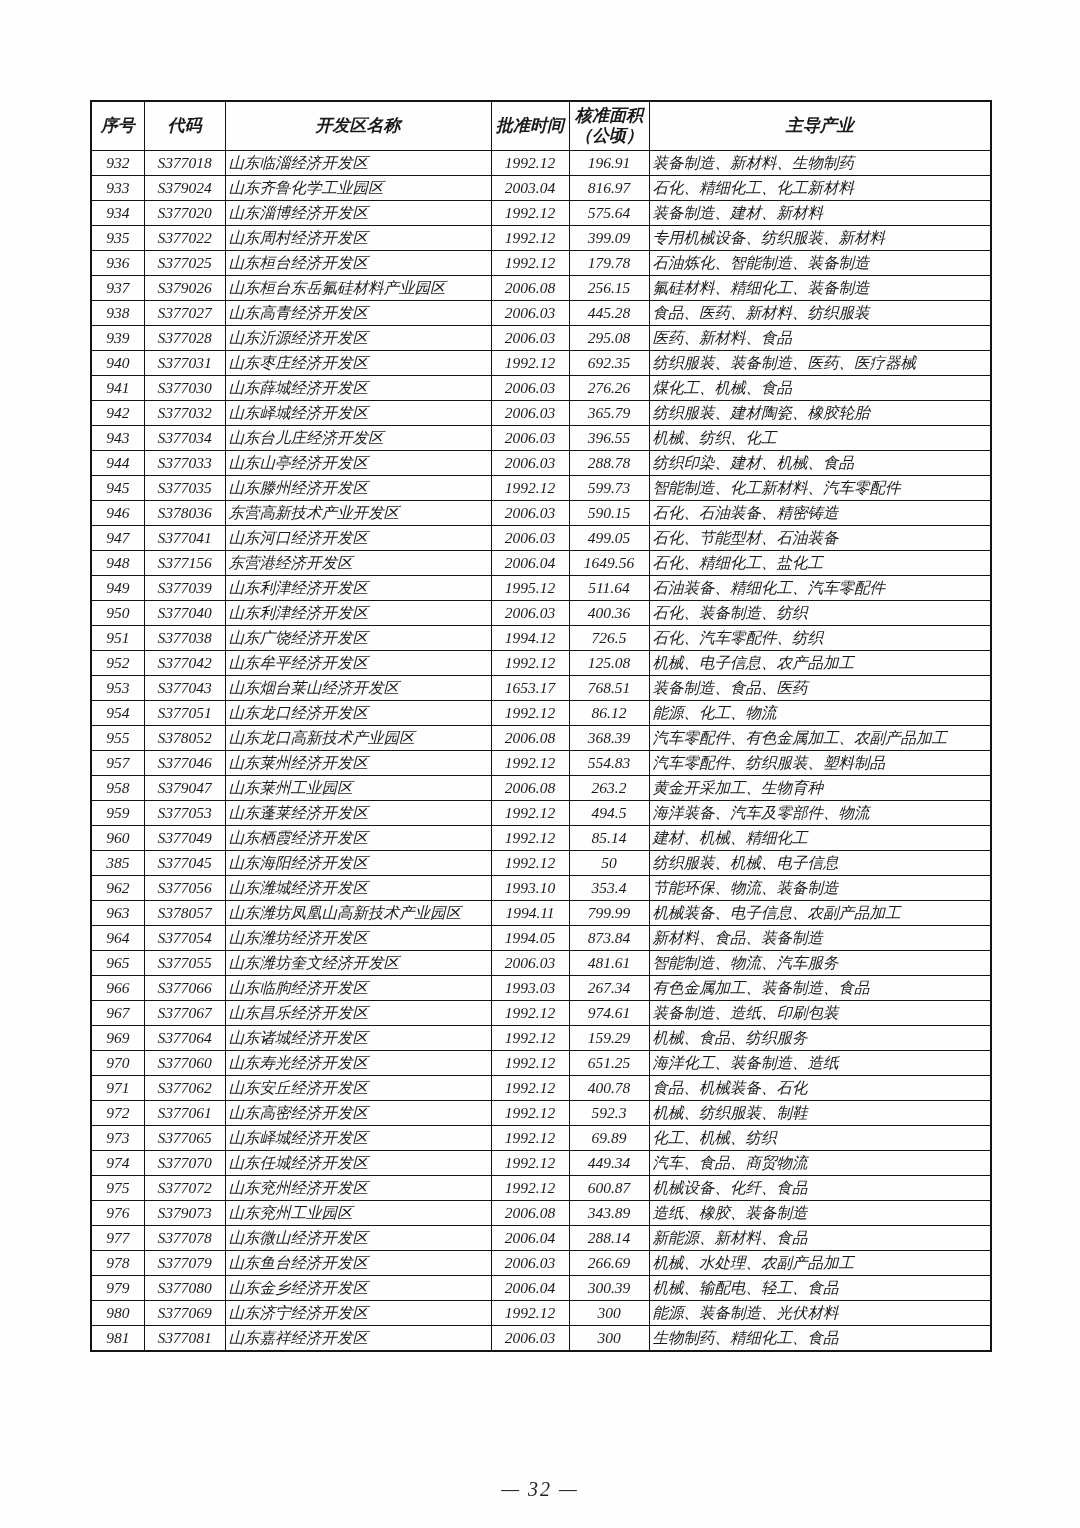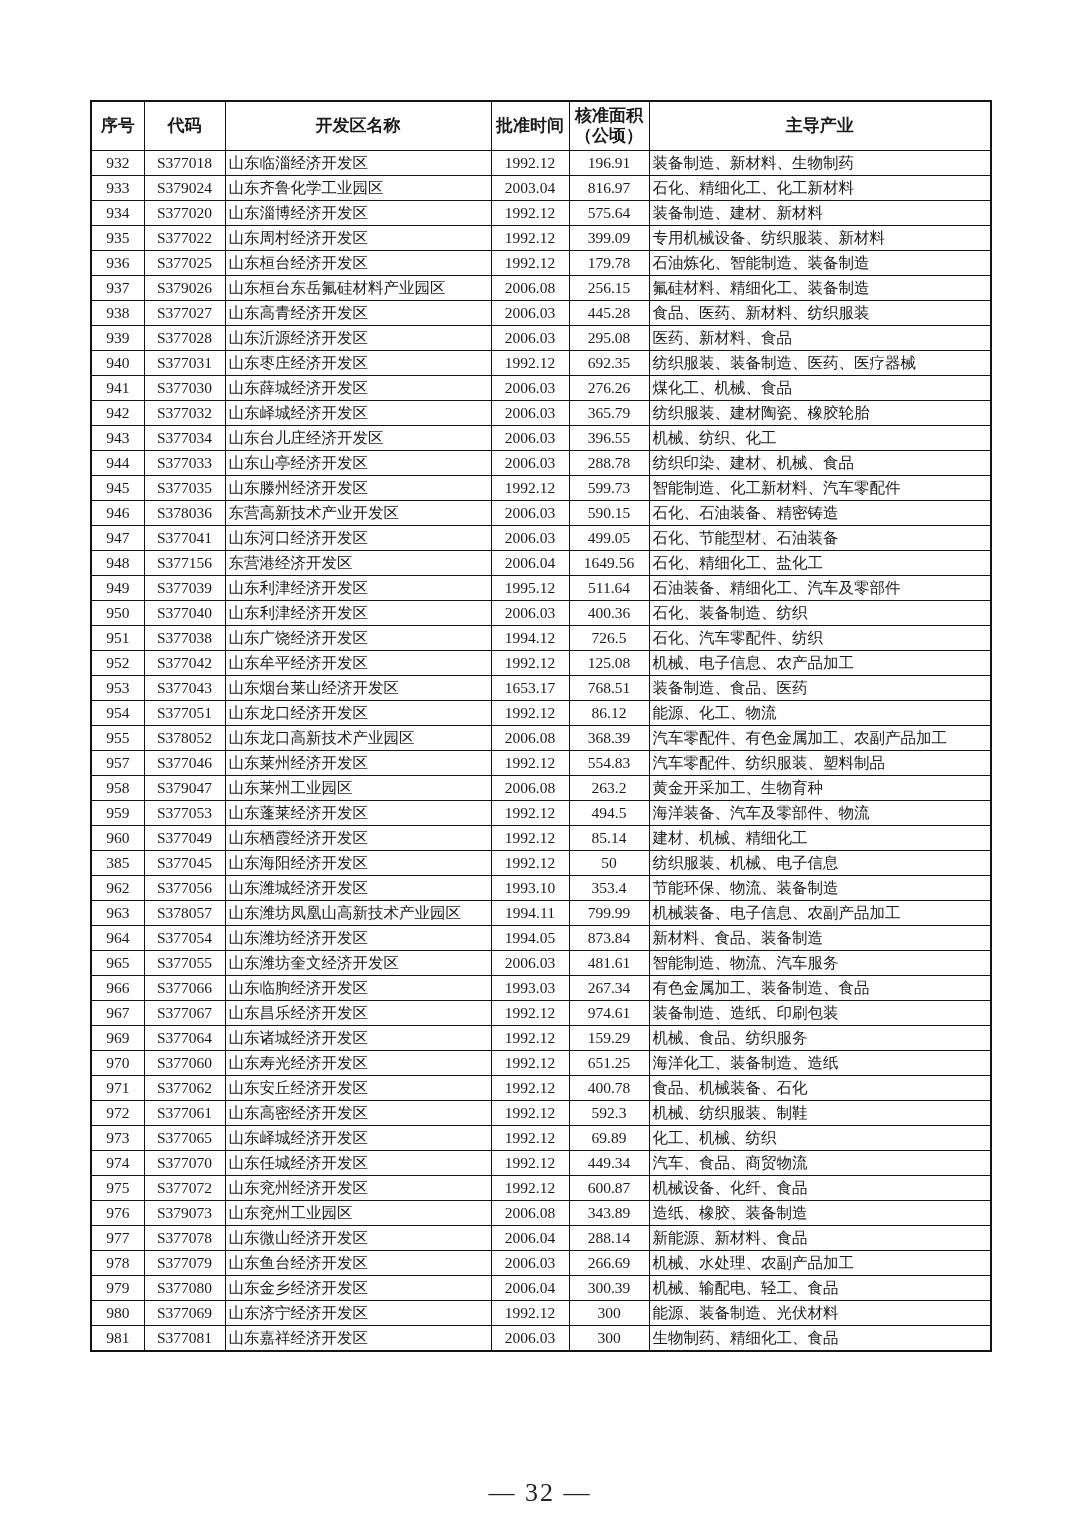--- a/index.html
+++ b/index.html
@@ -11,20 +11,21 @@
     width: 1080px;
     height: 1528px;
     position: relative;
     font-family: "Liberation Serif", "DejaVu Serif", serif;
     color: #1a1a1a;
   }
   .page {
     position: absolute;
     inset: 0;
     background: #fefefe;
+    font-style: italic;
   }
   table.zones {
     position: absolute;
     left: 90px;
     top: 100px;
     width: 900px;
     border-collapse: collapse;
     table-layout: fixed;
     border: 2.5px solid #141414;
   }
@@ -65,21 +66,21 @@
   td.c-name, td.c-ind {
     text-align: left;
     padding-left: 4px;
   }
   .page-footer {
     position: absolute;
     left: 0;
     top: 1478px;
     width: 100%;
     text-align: center;
-    font-size: 26px;
+    font-size: 20px;
     letter-spacing: 2px;
     color: #222222;
   }
 </style>
 </head>
 <body>
 
 <div class="page">
 
   <table class="zones">
@@ -255,21 +256,21 @@
     <td class="c-area">1649.56</td>
     <td class="c-ind">石化、精细化工、盐化工</td>
   </tr>
 
   <tr>
     <td class="c-seq">949</td>
     <td class="c-code">S377039</td>
     <td class="c-name">山东利津经济开发区</td>
     <td class="c-date">1995.12</td>
     <td class="c-area">511.64</td>
-    <td class="c-ind">石油装备、精细化工、汽车及零部件</td>
+    <td class="c-ind">石油装备、精细化工、汽车零配件</td>
   </tr>
 
   <tr>
     <td class="c-seq">950</td>
     <td class="c-code">S377040</td>
     <td class="c-name">山东利津经济开发区</td>
     <td class="c-date">2006.03</td>
     <td class="c-area">400.36</td>
     <td class="c-ind">石化、装备制造、纺织</td>
   </tr>

